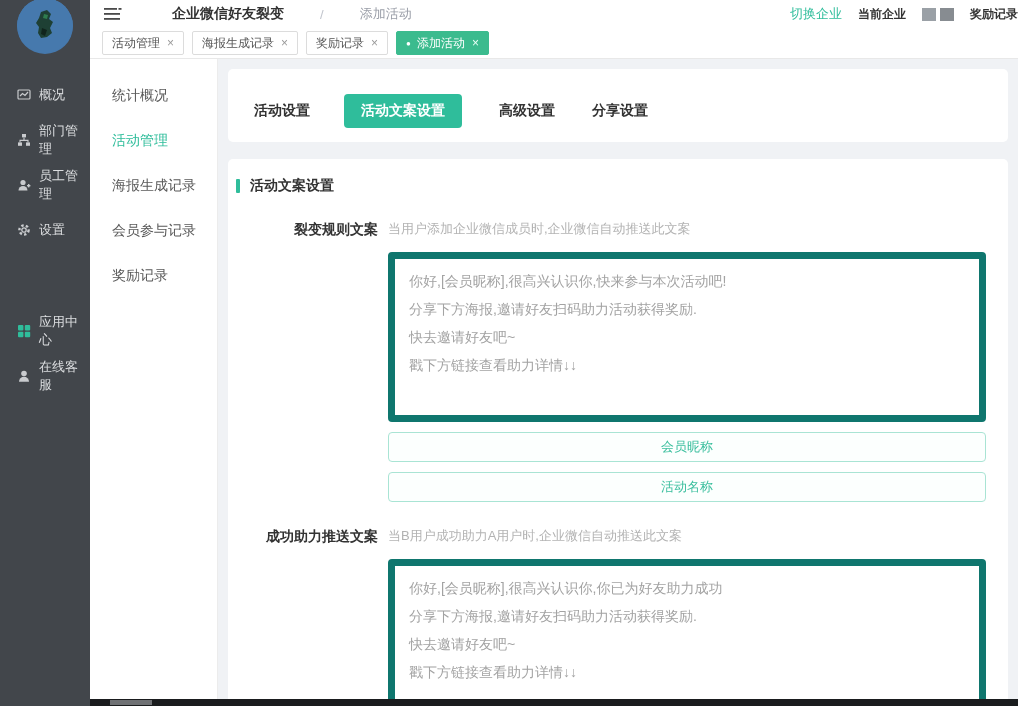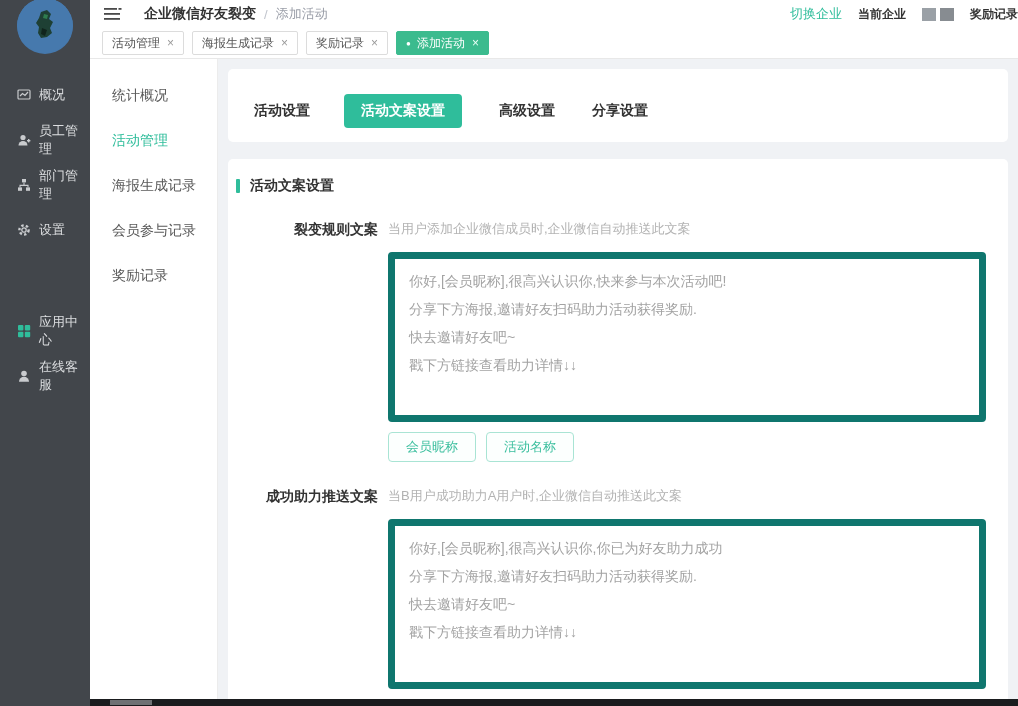--- a/index.html
+++ b/index.html
@@ -14,21 +14,21 @@
   .avatar { position:absolute; left:17px; top:-2px; width:56px; height:56px; border-radius:50%; background:#4679ad; overflow:hidden; }
   .nav-item { height:45px; display:flex; align-items:center; padding-left:16px; color:#dcdee0; font-size:13px; cursor:pointer; }
   .nav-item .ico { width:15px; height:15px; margin-right:8px; display:inline-flex; align-items:center; justify-content:center; flex-shrink:0; }
   .nav-item svg { display:block; }
   .nav-spacer { height:56px; }
   .nav-top-gap { height:12px; }
 
   
   .main { flex:1; min-width:0; display:flex; flex-direction:column; height:706px; overflow:hidden; }
 
-  .topbar { height:28px; background:#fff; display:flex; align-items:center; padding-left:14px; overflow:hidden; flex-shrink:0; }
+  .topbar { height:28px; background:#fff; display:flex; align-items:center; padding-left:14px; overflow:hidden; flex-shrink:0;gap:28px; }
   .burger { width:18px; height:14px; cursor:pointer; flex-shrink:0; }
   .crumb-app { margin-left:22px; font-size:14px; font-weight:bold; color:#333; white-space:nowrap; }
   .crumb-sep { margin:0 8px; color:#c0c4cc; font-size:13px; }
   .crumb-cur { color:#9a9ea8; font-size:13px; white-space:nowrap; }
   .topbar-right { margin-left:auto; display:flex; align-items:center; gap:16px; white-space:nowrap; flex-shrink:0; }
   .switch-co { color:#2fbd9b; font-size:13px; cursor:pointer; }
   .co-label,.user-label { color:#333; font-size:12px; font-weight:bold; }
   .redact { display:inline-flex; gap:4px; }
   .redact i { width:14px; height:13px; background:#9aa0a6; display:inline-block; }
   .redact i + i { background:#878c91; }
@@ -57,21 +57,21 @@
   .card-form { margin-top:17px; padding:18px 22px 30px 8px; }
   .section-title { display:flex; align-items:center; }
   .section-bar { width:4px; height:14px; background:#2fbd9b; margin-right:10px; border-radius:1px; }
   .section-text { font-size:14px; font-weight:bold; color:#333; }
 
   .form-row { display:flex; margin-top:24px; }
   .flabel { width:142px; flex-shrink:0; text-align:right; font-size:14px; font-weight:bold; color:#333; line-height:20px; white-space:nowrap; }
   .fbody { margin-left:10px; flex:1; max-width:604px; }
   .fhint { font-size:13px; color:#b3b3b3; line-height:20px; white-space:nowrap; overflow:hidden; }
   .ftext { display:block; width:100%; height:170px; margin-top:13px; border:7px solid #0f766e; border-radius:4px; padding:8px 14px; font-size:14px; line-height:28px; color:#a3a3a3; resize:none; outline:none; background:#fff; font-family:"Liberation Sans","DejaVu Sans",sans-serif; }
-  .tags { margin-top:10px; display:flex; gap:10px; }
+  .tags { margin-top:10px; display:flex; gap:10px;flex-direction:column; }
   .tagbtn { height:30px; padding:0 17px; border:1px solid #a9e4d4; background:#fcfffe; color:#3bbf9e; font-size:13px; border-radius:4px; cursor:pointer; font-family:inherit; }
 
   
   .bottom-strip { position:absolute; left:90px; right:0; bottom:0; height:7px; background:#1a1c1e; z-index:9; }
   .bottom-strip i { position:absolute; left:20px; top:1px; width:42px; height:5px; background:#6f7174; }
 </style>
 </head>
 <body>
 
 <div class="app">
@@ -95,39 +95,39 @@
             <rect x="1" y="2" width="12" height="9" rx="1" fill="none" stroke="#c9cbce" stroke-width="1.2"></rect>
             <polyline points="3,8 5.5,5.5 8,7.5 11,4" fill="none" stroke="#c9cbce" stroke-width="1.2"></polyline>
           </svg>
       </span>
       <span>概况</span>
     </div>
 
     <div class="nav-item">
       <span class="ico">
         <svg width="14" height="14" viewBox="0 0 14 14">
+            <rect x="5" y="1" width="4" height="3.4" fill="#c9cbce"></rect>
+            <rect x="1" y="9.4" width="4" height="3.4" fill="#c9cbce"></rect>
+            <rect x="9" y="9.4" width="4" height="3.4" fill="#c9cbce"></rect>
+            <path d="M7 4.4 v2.4 M3 9.4 v-2 h8 v2" fill="none" stroke="#c9cbce" stroke-width="1.1"></path>
+          </svg>
+      </span>
+      <span>部门管理</span>
+    </div>
+
+    <div class="nav-item">
+      <span class="ico">
+        <svg width="14" height="14" viewBox="0 0 14 14">
             <circle cx="6" cy="4.5" r="2.6" fill="#c9cbce"></circle>
             <path d="M1.5 12.5 a4.5 4.5 0 0 1 9 0 z" fill="#c9cbce"></path>
             <rect x="10" y="7" width="3.4" height="1.4" fill="#c9cbce"></rect>
             <rect x="11" y="5" width="1.4" height="3.4" fill="#c9cbce" transform="translate(0,1)"></rect>
           </svg>
       </span>
       <span>员工管理</span>
-    </div>
-
-    <div class="nav-item">
-      <span class="ico">
-        <svg width="14" height="14" viewBox="0 0 14 14">
-            <rect x="5" y="1" width="4" height="3.4" fill="#c9cbce"></rect>
-            <rect x="1" y="9.4" width="4" height="3.4" fill="#c9cbce"></rect>
-            <rect x="9" y="9.4" width="4" height="3.4" fill="#c9cbce"></rect>
-            <path d="M7 4.4 v2.4 M3 9.4 v-2 h8 v2" fill="none" stroke="#c9cbce" stroke-width="1.1"></path>
-          </svg>
-      </span>
-      <span>部门管理</span>
     </div>
 
     <div class="nav-item">
       <span class="ico">
         <svg width="14" height="14" viewBox="0 0 14 14">
             <circle cx="7" cy="7" r="4.6" fill="none" stroke="#c9cbce" stroke-width="2.4" stroke-dasharray="2.4 2.2"></circle>
             <circle cx="7" cy="7" r="2.2" fill="none" stroke="#c9cbce" stroke-width="1.3"></circle>
           </svg>
       </span>
       <span>设置</span>

